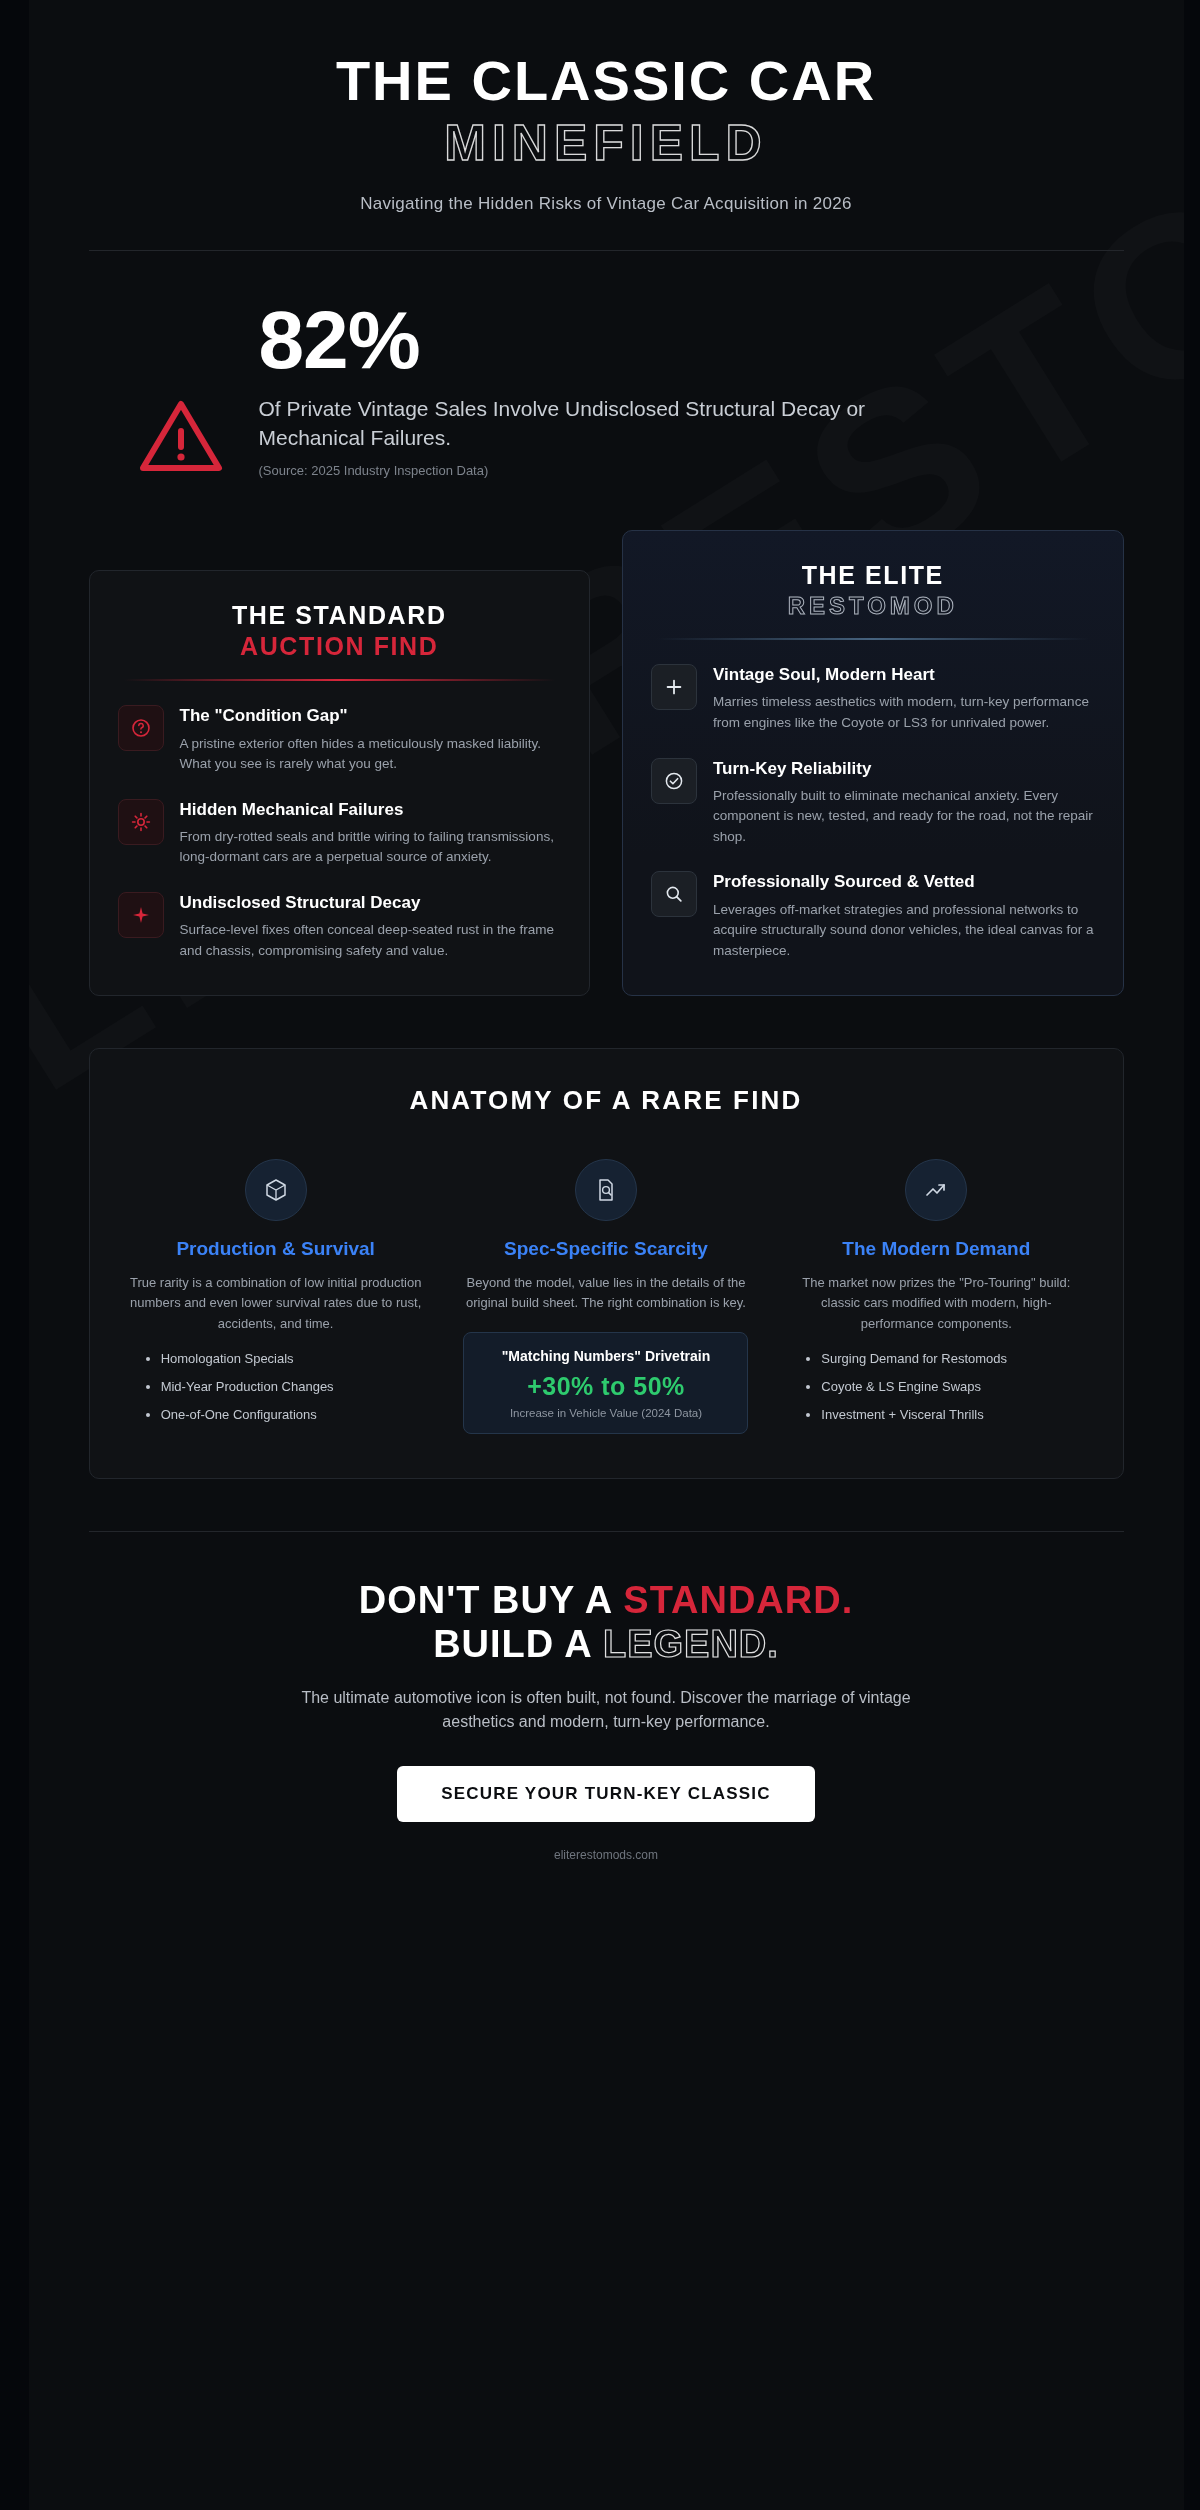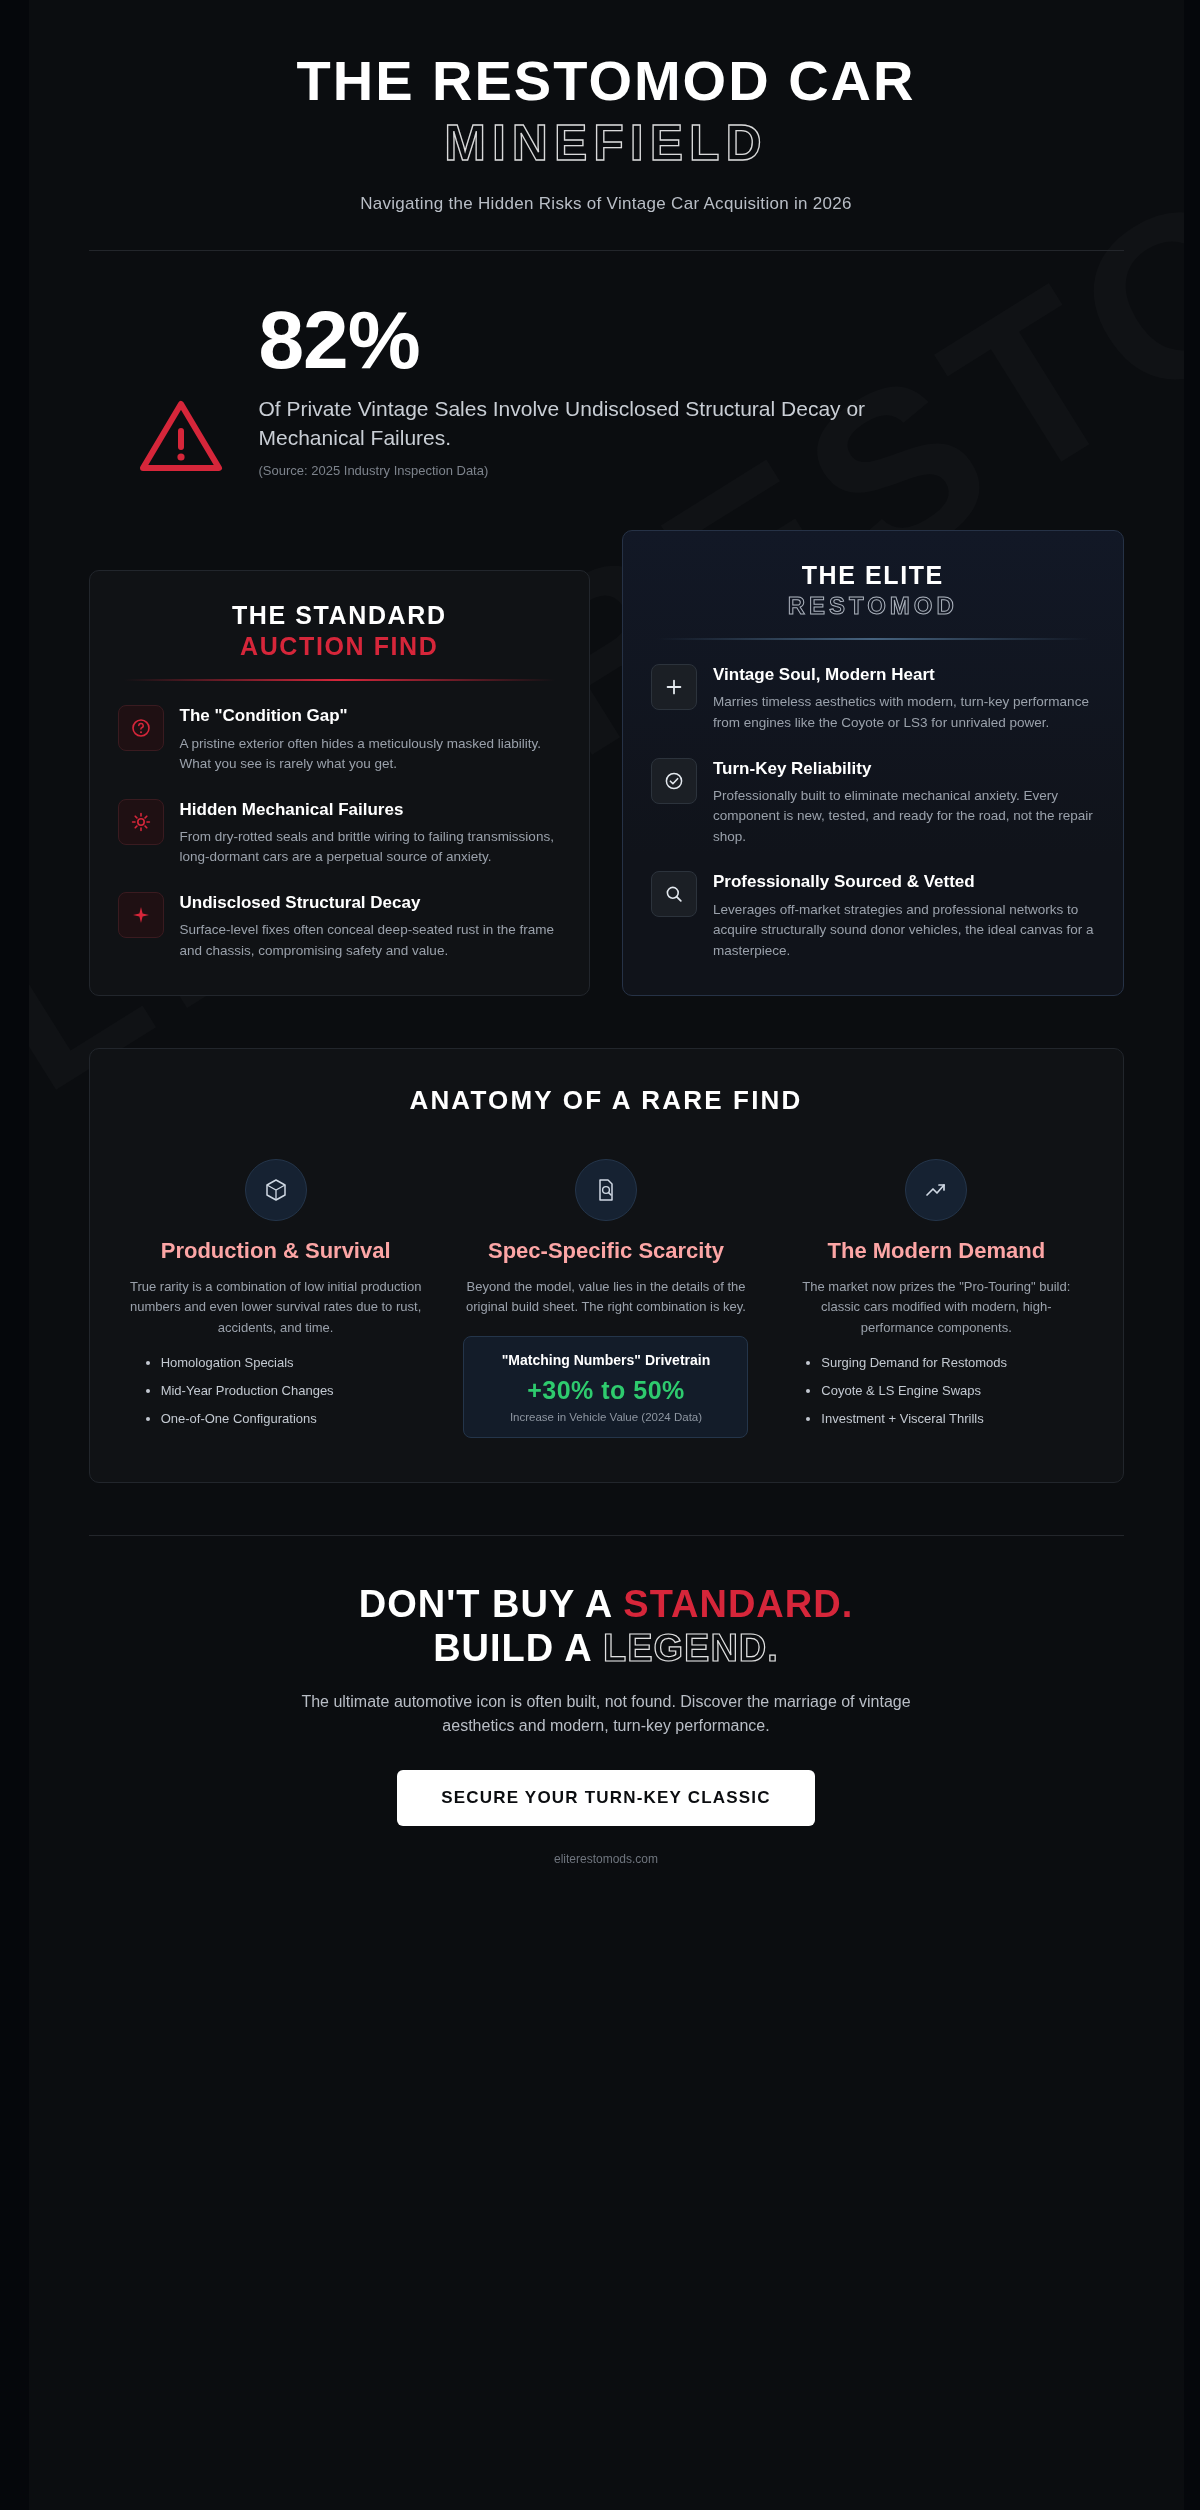--- a/index.html
+++ b/index.html
@@ -189,23 +189,23 @@
   .anatomy-cols { display: flex; gap: 26px; }
   .acol { flex: 1 1 0; text-align: center; }
   .circle {
     width: 62px; height: 62px; border-radius: 50%;
     background: #162232;
     border: 1px solid #24354a;
     margin: 0 auto 16px auto;
     display: flex; align-items: center; justify-content: center;
   }
   .acol h3 {
-    font-size: 22px;
-    font-weight: bold;
-    color: #fca5a5;
+    font-size: 19px;
+    font-weight: bold;
+    color: #3b82f6;
     line-height: 1.25;
     margin-bottom: 12px;
   }
   .acol p {
     font-size: 13px;
     color: #9aa1ab;
     line-height: 1.58;
     max-width: 300px;
     margin: 0 auto;
   }
@@ -301,21 +301,21 @@
 </style>
 </head>
 <body>
 
 <div class="page">
   <div class="watermark">ELITE RESTOMODS</div>
 
   <div class="content">
 
     <div class="header">
-      <div class="title-main">THE RESTOMOD CAR</div>
+      <div class="title-main">THE CLASSIC CAR</div>
       <div class="title-outline">MINEFIELD</div>
       <div class="subtitle">Navigating the Hidden Risks of Vintage Car Acquisition in 2026</div>
     </div>
     <div class="rule"></div>
 
     <div class="stat-wrap">
       <div class="warn-icon">
         <svg width="84" height="76" viewBox="0 0 84 76">
           <path d="M42 6 L80 70 L4 70 Z" fill="none" stroke="#d6263a" stroke-width="6" stroke-linejoin="round"></path>
           <rect x="39" y="30" width="6" height="22" rx="3" fill="#d6263a"></rect>

